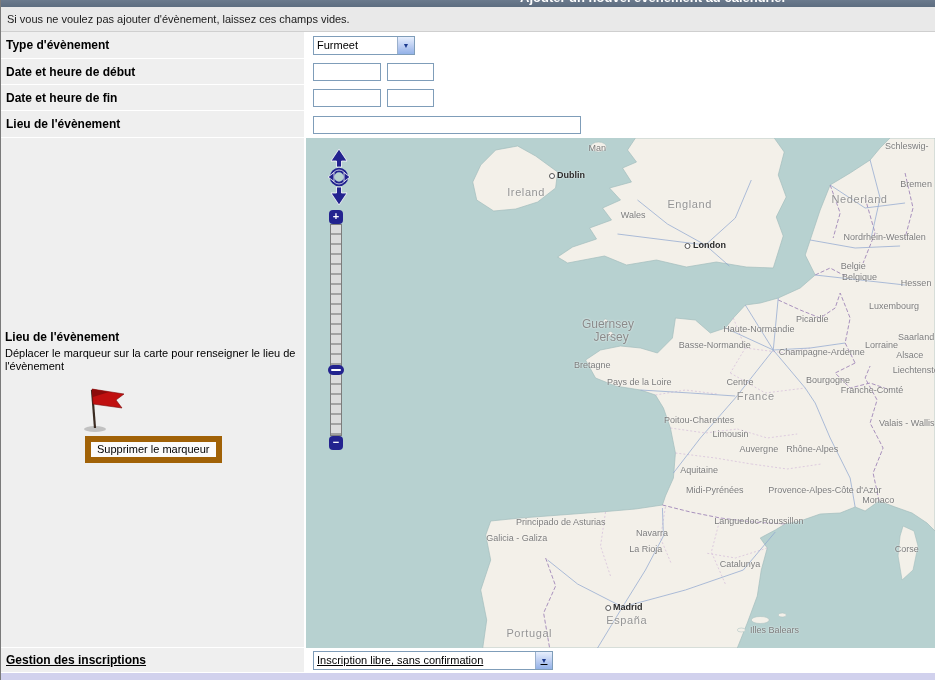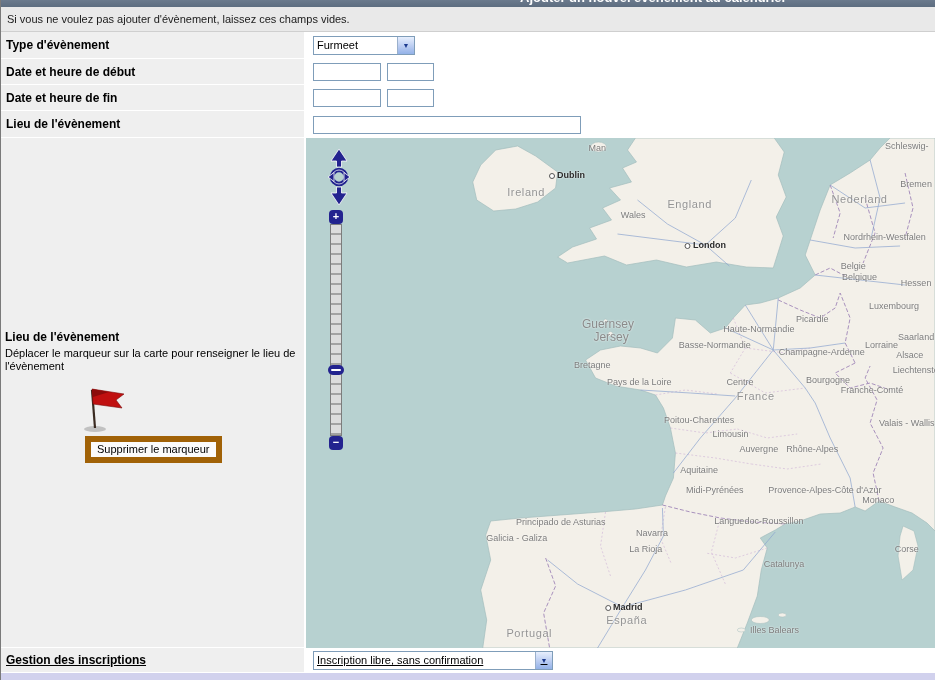--- a/index.html
+++ b/index.html
@@ -234,21 +234,21 @@
           <span class="map-label region" style="left: 80.5%; top: 61%;">Rhône-Alpes</span>
           <span class="map-label region" style="left: 62.5%; top: 65%;">Aquitaine</span>
           <span class="map-label region" style="left: 65%; top: 69%;">Midi-Pyrénées</span>
           <span class="map-label region" style="left: 82.5%; top: 69%;">Provence-Alpes-Côte d'Azur</span>
           <span class="map-label region" style="left: 91%; top: 71%;">Monaco</span>
           <span class="map-label region" style="left: 72%; top: 75%;">Languedoc-Roussillon</span>
           <span class="map-label region" style="left: 40.5%; top: 75.3%;">Principado de Asturias</span>
           <span class="map-label region" style="left: 33.5%; top: 78.5%;">Galicia - Galiza</span>
           <span class="map-label region" style="left: 55%; top: 77.5%;">Navarra</span>
           <span class="map-label region" style="left: 54%; top: 80.5%;">La Rioja</span>
-          <span class="map-label region" style="left: 69%; top: 83.5%; margin-left: 44px;">Catalunya</span>
+          <span class="map-label region" style="left: 69%; top: 83.5%;">Catalunya</span>
           <span class="map-label region" style="left: 95.5%; top: 80.5%;">Corse</span>
           <span class="map-label city" style="left: 50.5%; top: 92%;">Madrid</span>
           <span class="map-label country" style="left: 51%; top: 94.5%;">España</span>
           <span class="map-label country" style="left: 35.5%; top: 97%;">Portugal</span>
           <span class="map-label region" style="left: 74.5%; top: 96.5%;">Illes Balears</span>
         </div>
 
       <div class="ol-pan">
         <svg width="24" height="58" viewBox="0 0 24 58">
           <g fill="#23238f" stroke="#ffffff" stroke-width="0.8">

